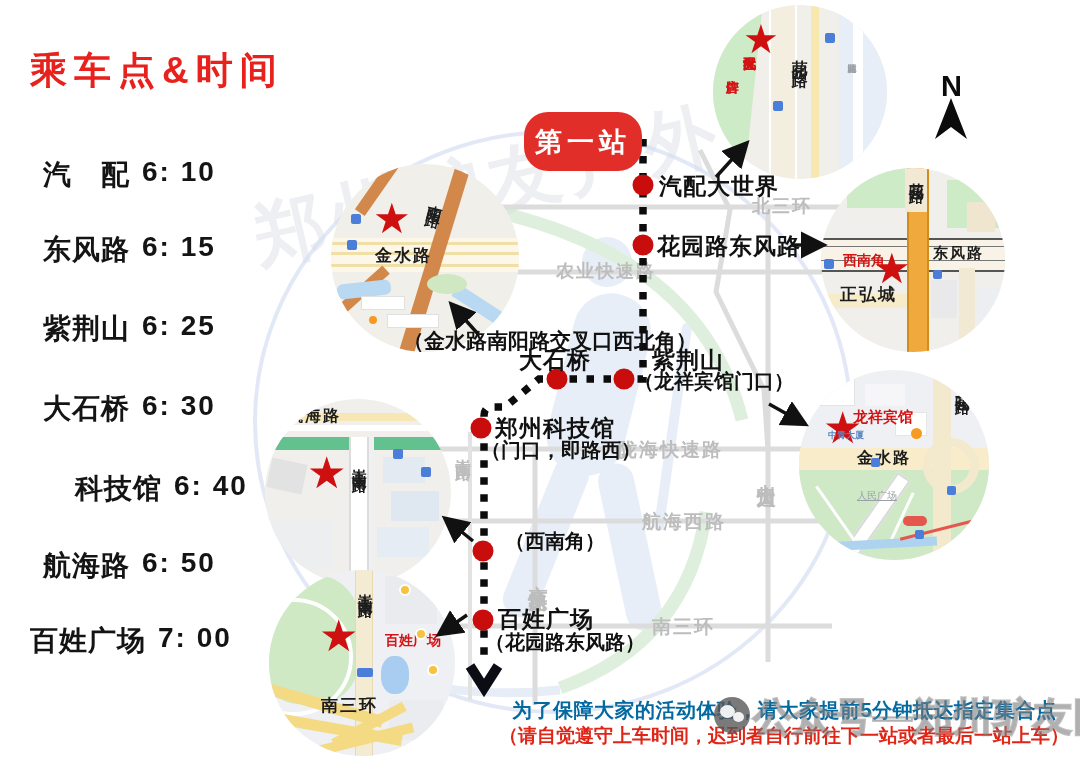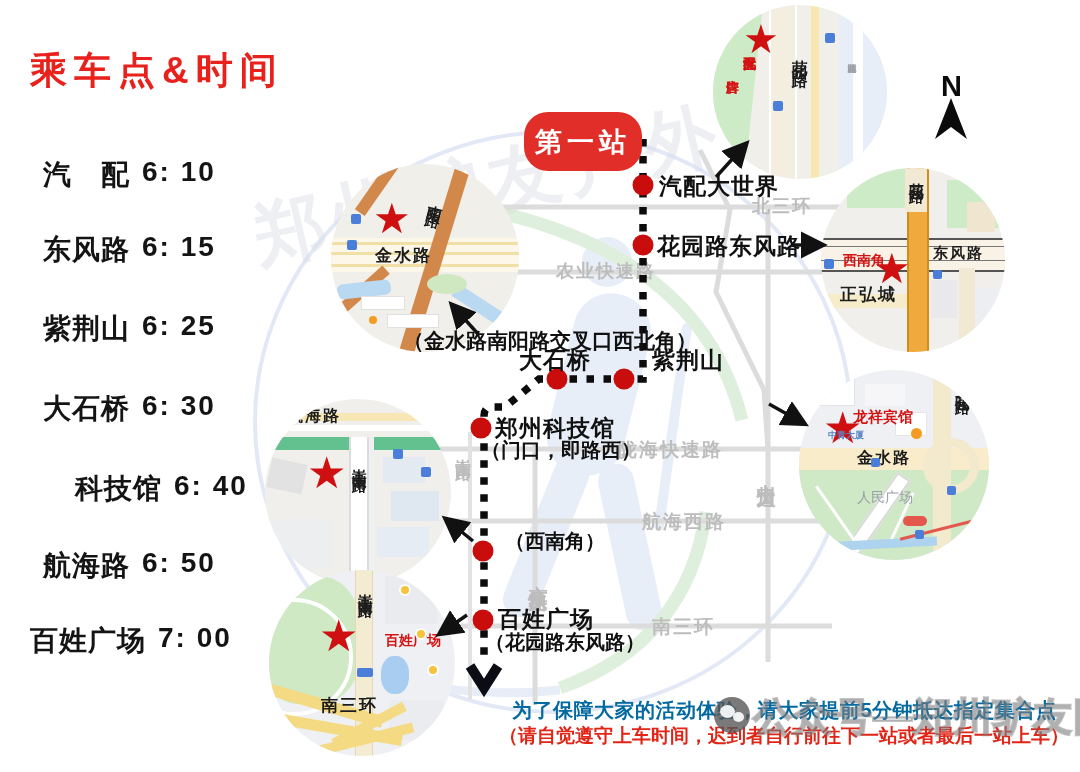--- a/index.html
+++ b/index.html
@@ -157,21 +157,21 @@
     <div style="left:0;top:78px;width:190px;height:22px;background:#f8ecca;"></div>
     <div style="left:134px;top:0;width:18px;height:190px;background:#f3e9cd;"></div>
     <div style="left:124px;top:68px;width:38px;height:38px;border:9px solid #f3e9cd;border-radius:50%;background:transparent;"></div>
     <div style="left:8px;top:170px;width:130px;height:9px;background:#aed3ee;transform:rotate(-3deg);"></div>
     <div style="left:100px;top:158px;width:80px;height:3px;background:#e4574d;transform:rotate(-14deg);"></div>
     <div style="left:104px;top:146px;width:24px;height:10px;background:#e4574d;border-radius:5px;"></div>
     <span class="redlab" style="left:54px;top:38px;font-size:15px;">龙祥宾馆</span>
     <span class="star" style="left:24px;top:36px;font-size:44px;">★</span>
     <span class="mlab" style="left:58px;top:79px;font-size:16px;letter-spacing:2px;">金水路</span>
     <span class="mlab vtext" style="left:155px;top:12px;font-size:15px;letter-spacing:3px;">花园路</span>
-    <span class="graylab" style="left:58px;top:120px;font-size:14px;">人民广场</span>
+    <span class="graylab" style="left:58px;top:120px;font-size:10px;text-decoration:underline;">人民广场</span>
     <span class="bluelab" style="left:5px;top:59px;font-size:9px;">中青大厦</span>
     <span class="odot" style="left:112px;top:58px;width:11px;height:11px;"></span>
     <span class="bicon" style="left:72px;top:88px;width:9px;height:9px;"></span>
     <span class="bicon" style="left:148px;top:116px;width:9px;height:9px;"></span>
     <span class="bicon" style="left:116px;top:160px;width:9px;height:9px;"></span>
   </div>
 
   <div class="inset" style="left:265px;top:399px;width:186px;height:186px;background:#f0efec;">
     <div style="left:0;top:14px;width:186px;height:8px;background:#f6e7b5;"></div>
     <div style="left:0;top:26px;width:186px;height:6px;background:#fff;"></div>
@@ -272,20 +272,21 @@
     <span>百姓广场</span>
       <span class="t">7: 00</span>
   </div>
 
   <div class="badge">第一站</div>
 
   <span class="sname" style="left:657px;top:231px;">花园路东风路</span>
   <span class="sname" style="left:659px;top:171px;">汽配大世界</span>
   <span class="sname" style="left:519px;top:345px;">大石桥</span>
   <span class="sname" style="left:652px;top:345px;">紫荆山</span>
+  <span class="ssub" style="left:634px;top:368px;">（龙祥宾馆门口）</span>
   <span class="sname" style="left:495px;top:413px;">郑州科技馆</span>
   <span class="ssub" style="left:481px;top:437px;">（门口，即路西）</span>
   <span class="ssub" style="left:505px;top:528px;">（西南角）</span>
   <span class="sname" style="left:498px;top:604px;">百姓广场</span>
   <span class="ssub" style="left:485px;top:629px;">（花园路东风路）</span>
   <span class="caption" style="left:403px;top:327px;">（金水路南阳路交叉口西北角）</span>
 
   <div class="notice1">为了保障大家的活动体验，请大家提前5分钟抵达指定集合点</div>
   <div class="notice2">（请自觉遵守上车时间，迟到者自行前往下一站或者最后一站上车）</div>
 

